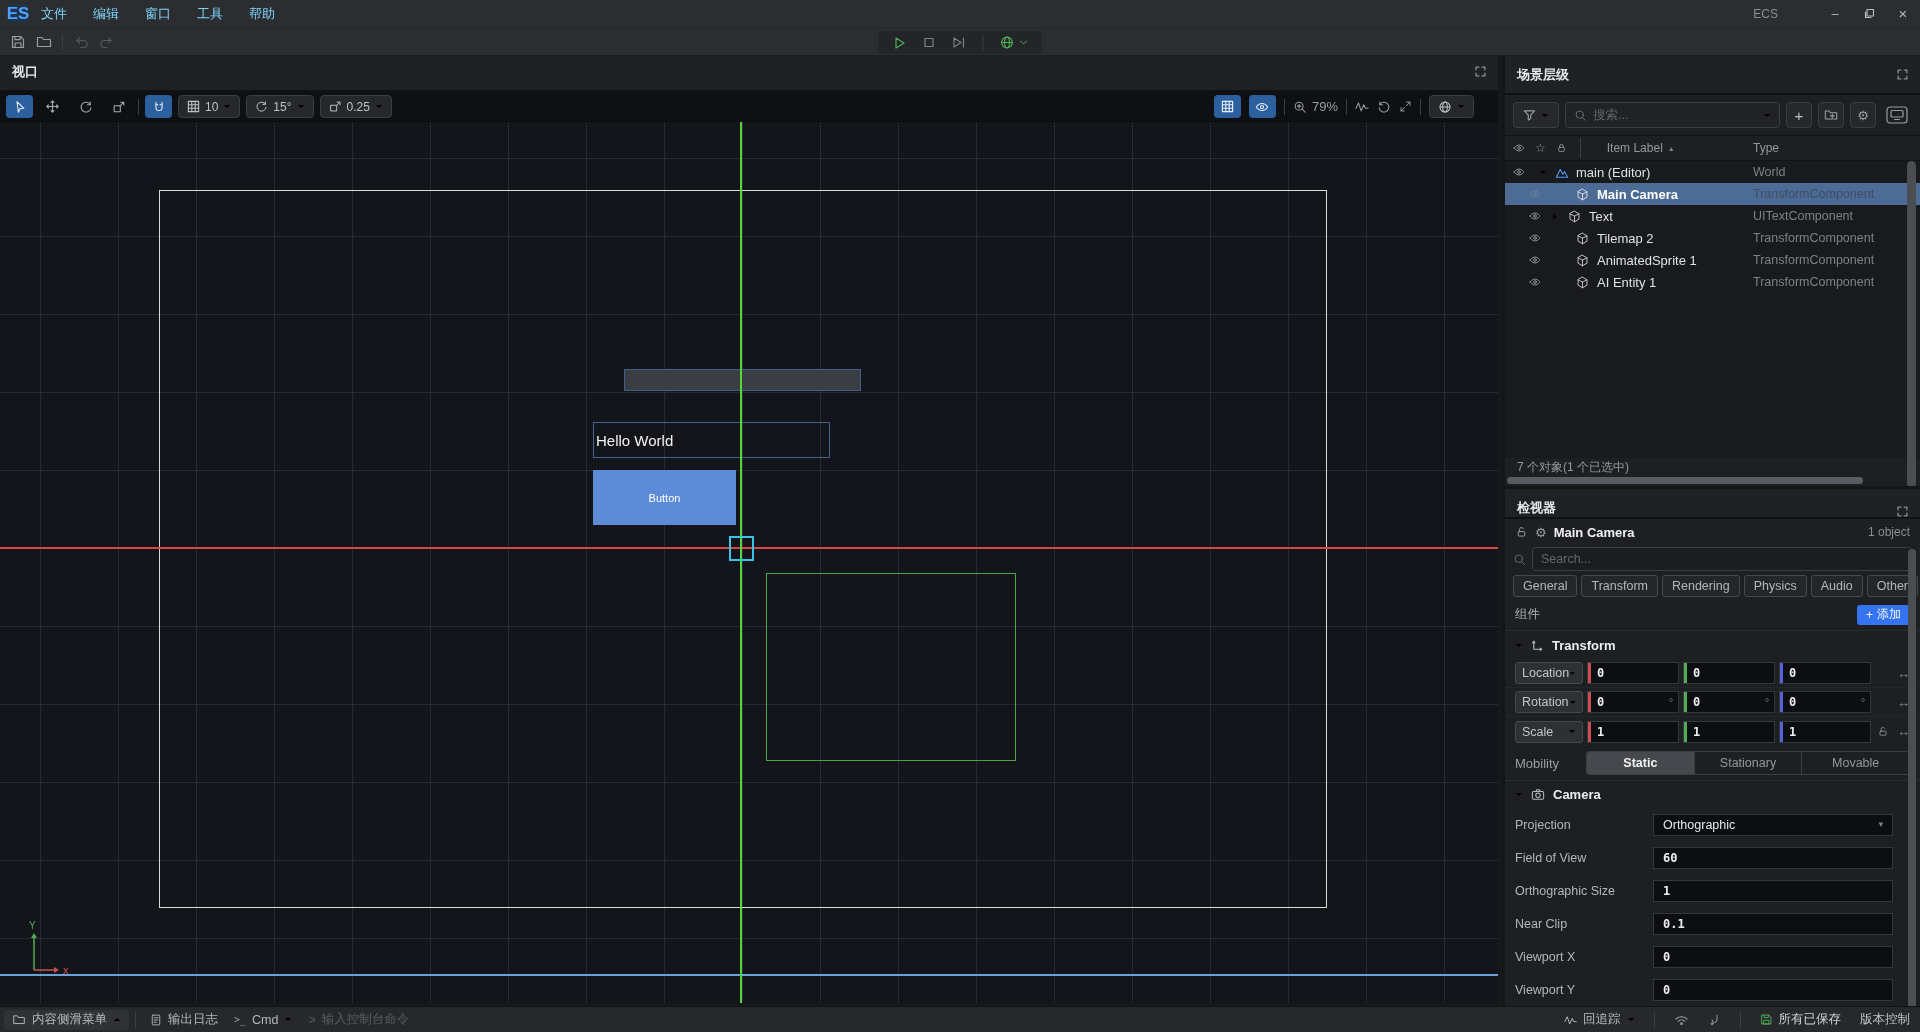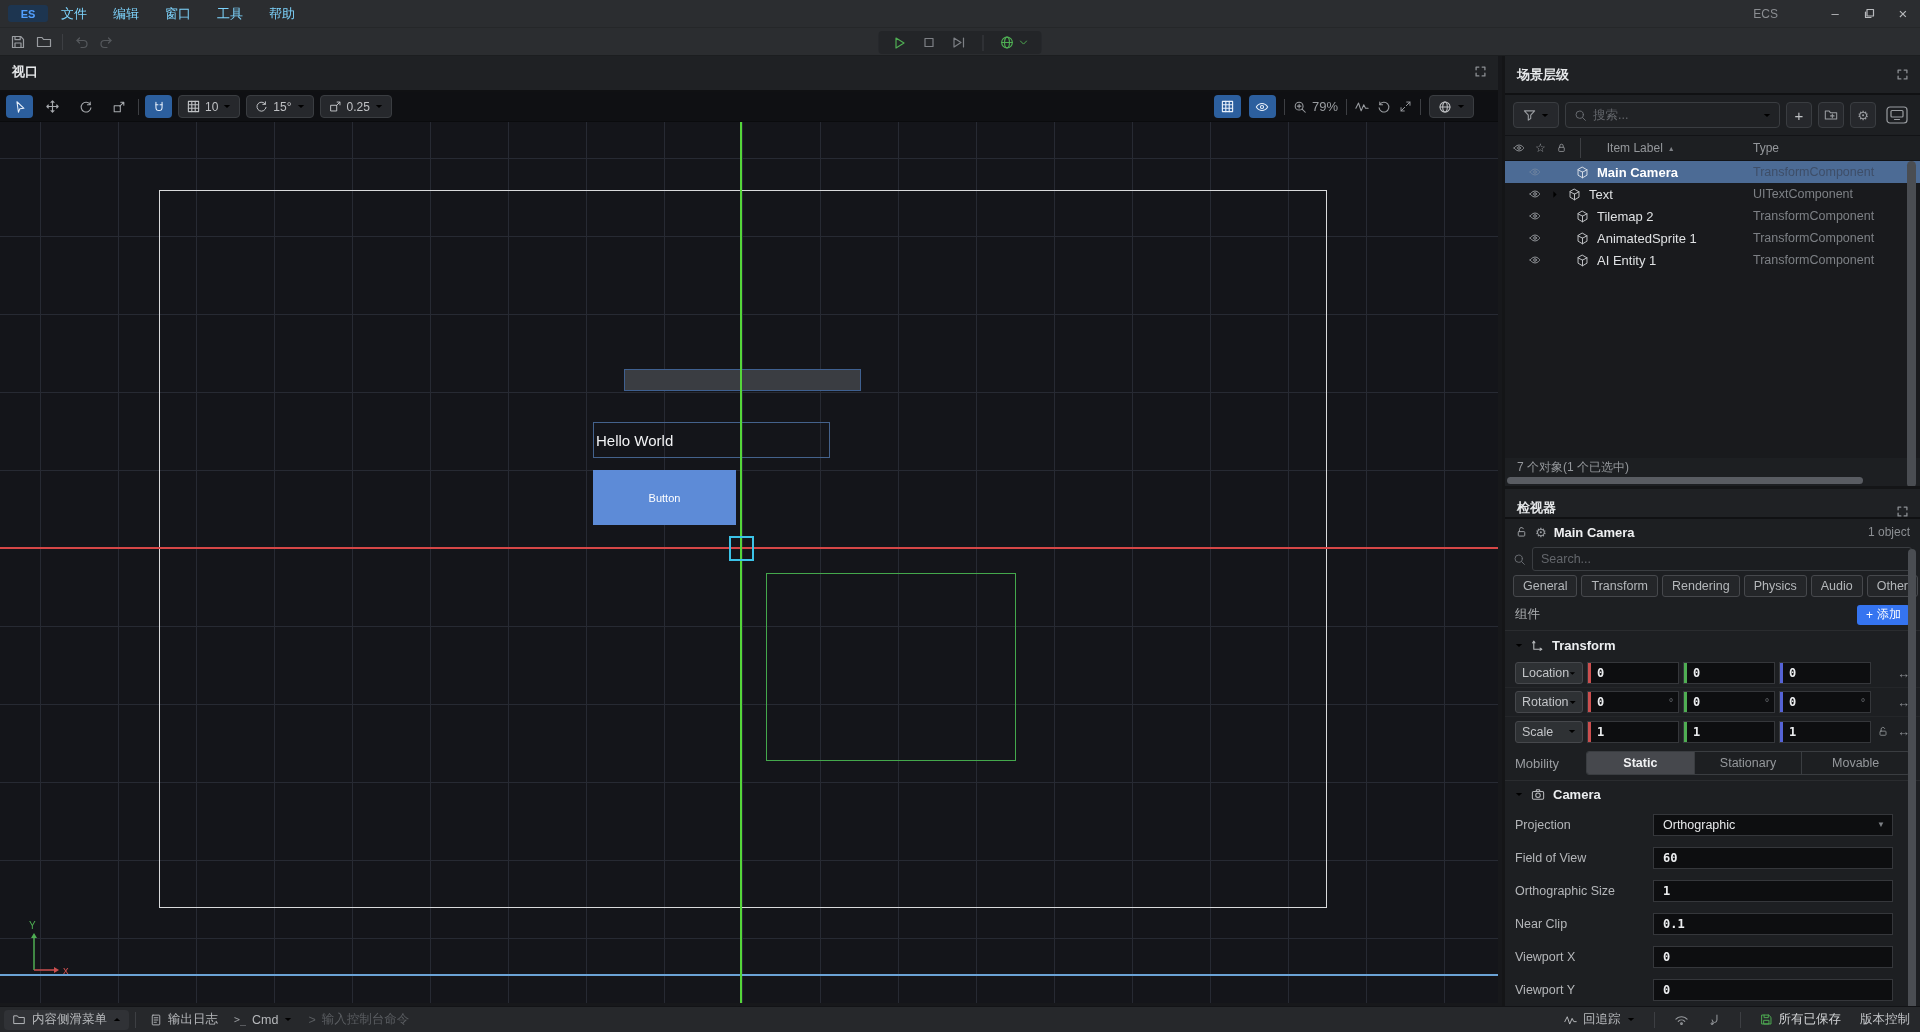--- a/index.html
+++ b/index.html
@@ -8,22 +8,22 @@
   .mono { font-family:"DejaVu Sans Mono","Liberation Mono",monospace; }
   svg { display:block; }
   .ico { display:inline-flex; align-items:center; justify-content:center; flex:none; }
   .ico svg path, .ico svg rect, .ico svg circle, .ico svg ellipse, .ico svg line, .ico svg polyline
     { fill:none; stroke:currentColor; stroke-width:1.2; stroke-linecap:round; stroke-linejoin:round; }
   .vdiv { width:1px; height:16px; background:#3d3f43; flex:none; }
 
   
   .titlebar { position:absolute; left:0; top:0; width:1920px; height:27px; background:#2b2d30;
     display:flex; align-items:center; z-index:30; }
-  .logo { margin-left:8px; width:40px; height:17px; border-radius:3px; background:#1d3550;
-    color:#53a0ff; font-weight:bold; font-size:11px; display:flex; align-items:center; justify-content:center; }
+  .logo { margin-left:8px; width:20px; height:17px; border-radius:3px; background:#1d3550;
+    color:#53a0ff; font-weight:bold; font-size:17px; display:flex; align-items:center; justify-content:center; }
   .menu-item { padding:0 13px; height:27px; display:flex; align-items:center; color:#7dd3fc; cursor:default; }
   .tb-right { margin-left:auto; display:flex; align-items:center; height:27px; }
   .ecs-label { color:#8b8e92; font-size:12px; margin-right:40px; }
   .win-btn { width:34px; height:27px; display:flex; align-items:center; justify-content:center; color:#b9bbbe; }
 
   
   .toolbar { position:absolute; left:0; top:27px; width:1920px; height:29px; background:#2b2d30;
     border-top:1px solid #252729; border-bottom:1px solid #1c1e20; display:flex; align-items:center; z-index:29; }
   .toolbar .grp { display:flex; align-items:center; gap:10px; margin-left:10px; color:#9a9da1; }
   .dim { color:#55585c; }
@@ -457,20 +457,38 @@
           <rect x="4" y="7" width="8" height="6" rx="1"></rect>
           <path d="M5.5 7V5a2.5 2.5 0 0 1 5 0v2"></path>
         </svg>
       </span>
     <span class="vdiv" style="margin-left:12px;height:20px"></span>
     <span style="margin-left:26px">Item Label</span>
     <span style="margin-left:5px;font-size:7px;color:#7d8085">▲</span>
     <span class="htype">Type</span>
   </div>
   <div class="hlist">
+    <div class="hrow">
+      <span class="eyec ico" style="margin-left:8px">
+          <svg width="12" height="12" viewBox="0 0 16 16">
+            <path d="M1.5 8s2.6-4 6.5-4 6.5 4 6.5 4-2.6 4-6.5 4-6.5-4-6.5-4z"></path>
+            <circle cx="8" cy="8" r="1.8"></circle>
+          </svg>
+        </span>
+      <svg class="chv" style="margin-left:8px;color:#9a9da1" viewBox="0 0 10 6">
+          <path d="M1 1l4 4 4-4"></path>
+        </svg>
+      <span class="ico" style="margin-left:8px;color:#4f9bff">
+          <svg width="14" height="13" viewBox="0 0 16 14">
+            <path d="M1.5 12.5L6 3.5l3 5.5 2-3 3.5 6.5z"></path>
+          </svg>
+        </span>
+      <span style="margin-left:7px">main (Editor)</span>
+      <span class="typec">World</span>
+    </div>
     <div class="hrow sel">
       <span class="eyec ico" style="margin-left:24px;color:#70849f">
           <svg width="12" height="12" viewBox="0 0 16 16">
             <path d="M1.5 8s2.6-4 6.5-4 6.5 4 6.5 4-2.6 4-6.5 4-6.5-4-6.5-4z"></path>
             <circle cx="8" cy="8" r="1.8"></circle>
           </svg>
         </span>
       <span class="ico" style="margin-left:29px;color:#d7dde6">
           <svg width="13" height="13" viewBox="0 0 16 16">
             <path d="M8 1.5l5.5 3.2v6.6L8 14.5l-5.5-3.2V4.7z"></path>

